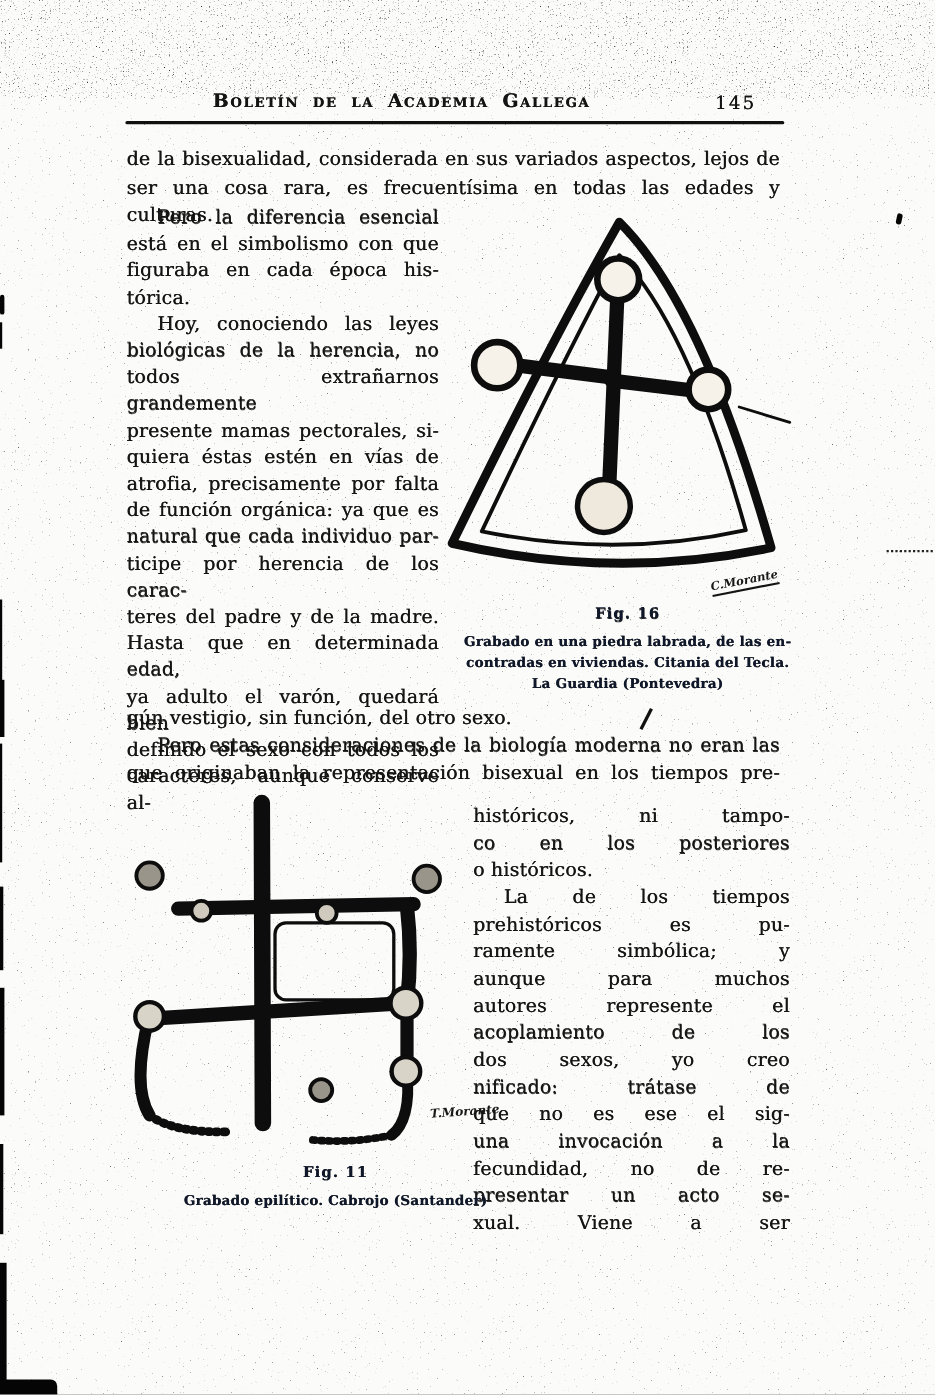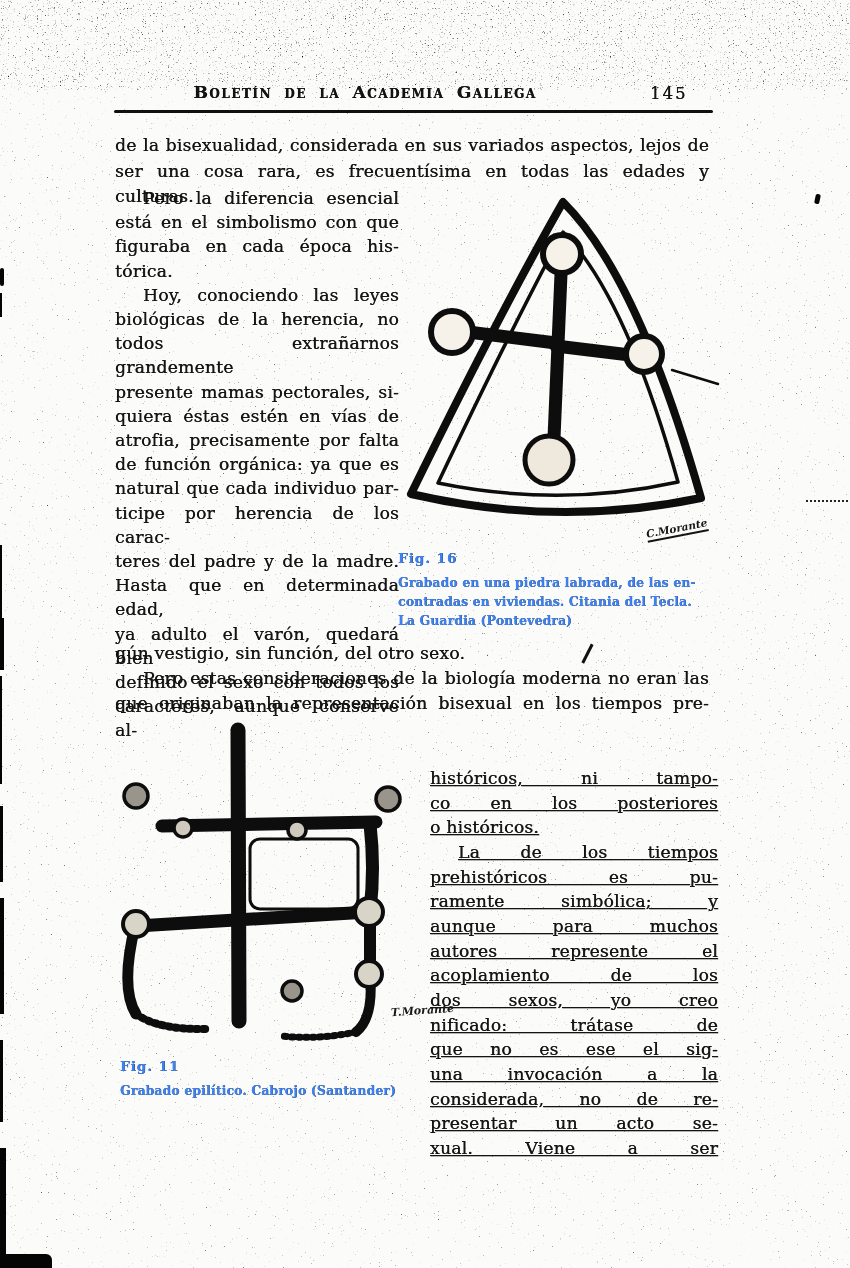--- a/index.html
+++ b/index.html
@@ -29,24 +29,24 @@
   .line{
     text-align:justify; text-align-last:justify;
     text-shadow:0.35px 0.35px 0 rgba(10,10,10,.85);
     letter-spacing:0.2px; width:100%; box-sizing:border-box;
   }
   .line.end{text-align-last:left;}
   .line.ind{padding-left:28px;}
   .intro{left:115px; top:133px; width:594px; line-height:25.5px;}
   .leftcol{left:115px; top:186px; width:284px; line-height:24.2px;}
   .fullw{left:115px; top:641px; width:594px; line-height:25.2px;}
-  .rightcol{left:430px; top:766px; width:288px; line-height:24.65px;text-decoration:underline;}
+  .rightcol{left:430px; top:730px; width:288px; line-height:24.65px;}
   
   .figsvg{position:absolute; z-index:2;}
-  .figcap{position:absolute; z-index:2; color:#3b82f6;}
+  .figcap{position:absolute; z-index:2; text-align:center; color:#0f172a;}
   .figlabel{font-size:13.5px; font-weight:bold; letter-spacing:1px; margin-bottom:7px; text-shadow:0.3px 0.3px 0 #222;}
   .capline, .capsingle{font-size:12.3px; font-weight:bold; line-height:19px; letter-spacing:0.2px; text-shadow:0.25px 0.25px 0 #333;}
   .signature{
     position:absolute; z-index:3; font-style:italic; font-weight:bold;
     font-size:10.5px; color:#181818; white-space:nowrap;
   }
   .sig16{left:646px; top:522px; transform:rotate(-11deg); border-bottom:2px solid #141414; padding-bottom:1px;}
   .sig17{left:391px; top:1004px; transform:rotate(-4deg); font-size:11px; border-bottom:0;}
   
   .artifact{position:absolute; background:#050505; z-index:3;}
@@ -125,21 +125,21 @@
       <div class="line ind">La de los tiempos</div>
       <div class="line">prehistóricos es pu-</div>
       <div class="line">ramente simbólica; y</div>
       <div class="line">aunque para muchos</div>
       <div class="line">autores represente el</div>
       <div class="line">acoplamiento de los</div>
       <div class="line">dos sexos, yo creo</div>
       <div class="line">nificado: trátase de</div>
       <div class="line">que no es ese el sig-</div>
       <div class="line">una invocación a la</div>
-      <div class="line">considerada, no de re-</div>
+      <div class="line">fecundidad, no de re-</div>
       <div class="line">presentar un acto se-</div>
       <div class="line">xual. Viene a ser</div>
     </div>
 
   <svg class="figsvg" style="left:398px;top:186px;" width="352" height="362" viewBox="0 0 352 362">
     <g fill="none" stroke="#0d0d0d" stroke-linecap="round" stroke-linejoin="round">
 
       <path d="M165,16 Q100,130 13,308 Q160,342 303,312 Q240,90 165,16 Z" stroke-width="8"></path>
       <path d="M165,46 Q112,145 40,297 Q162,322 280,296 Q228,110 165,46 Z" stroke-width="3.5"></path>
 

